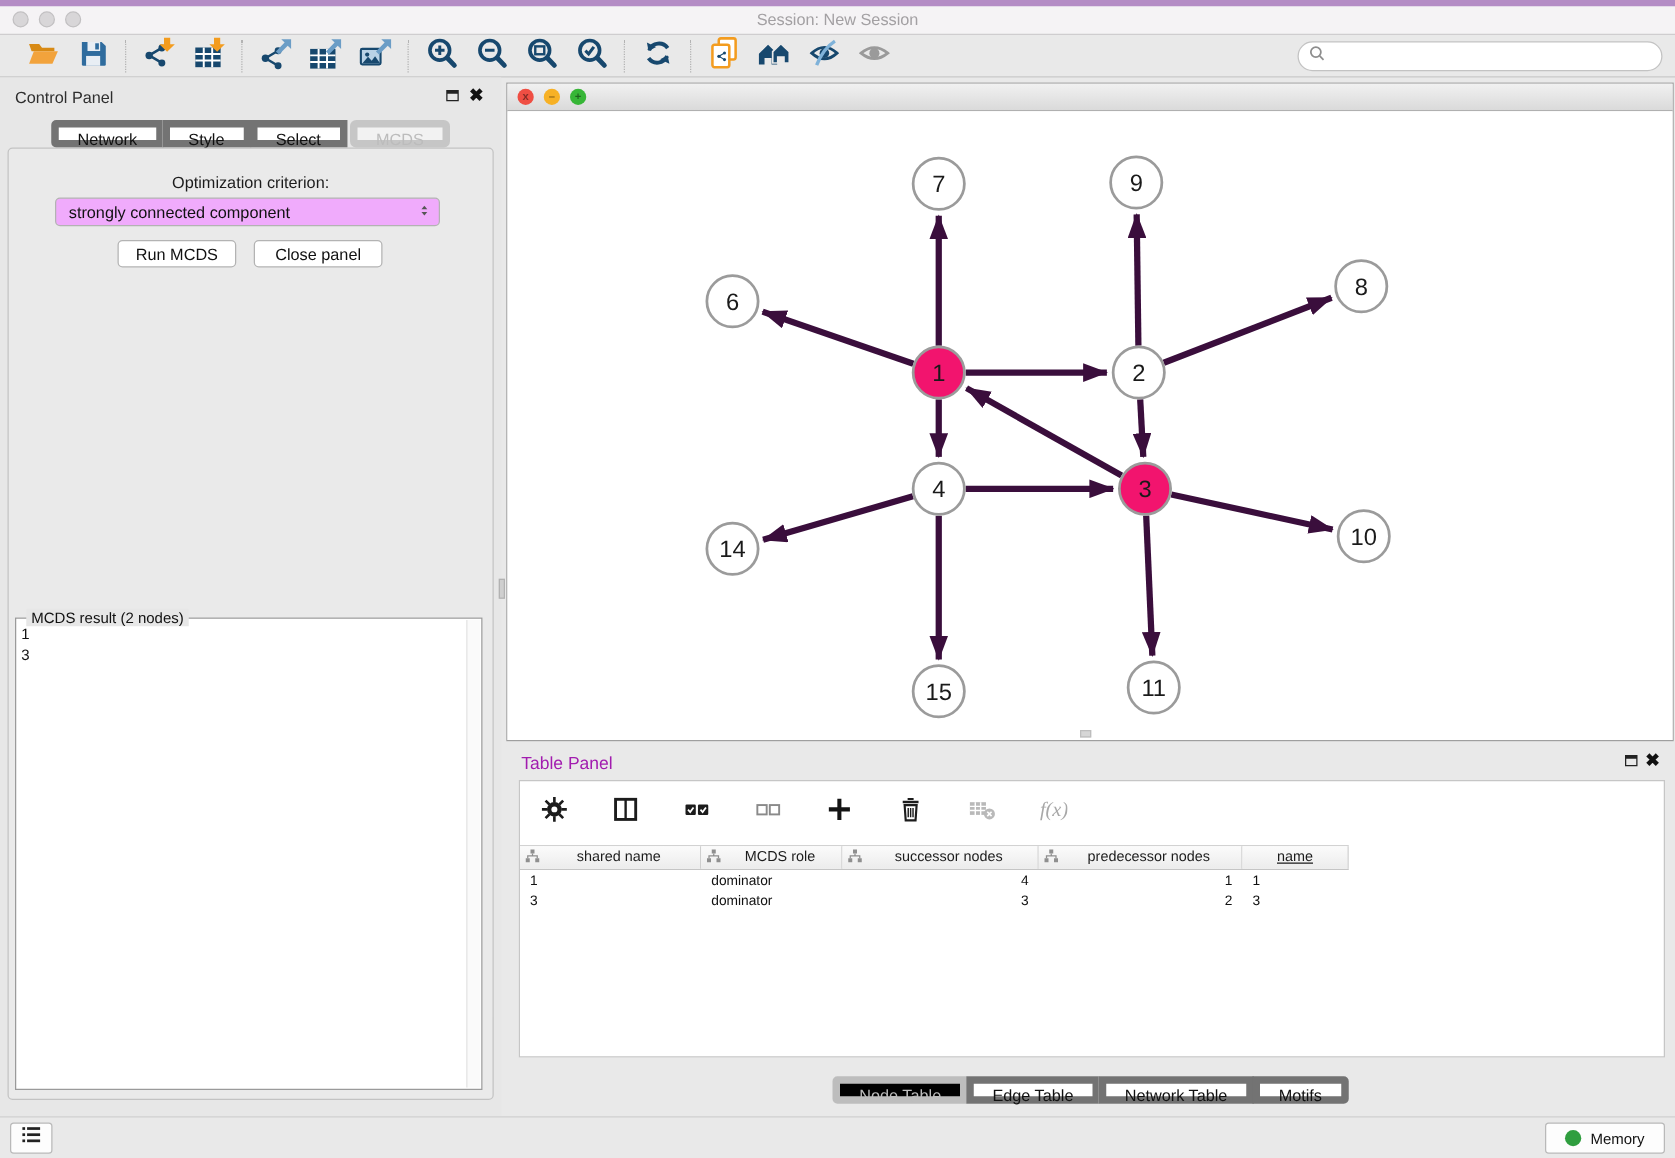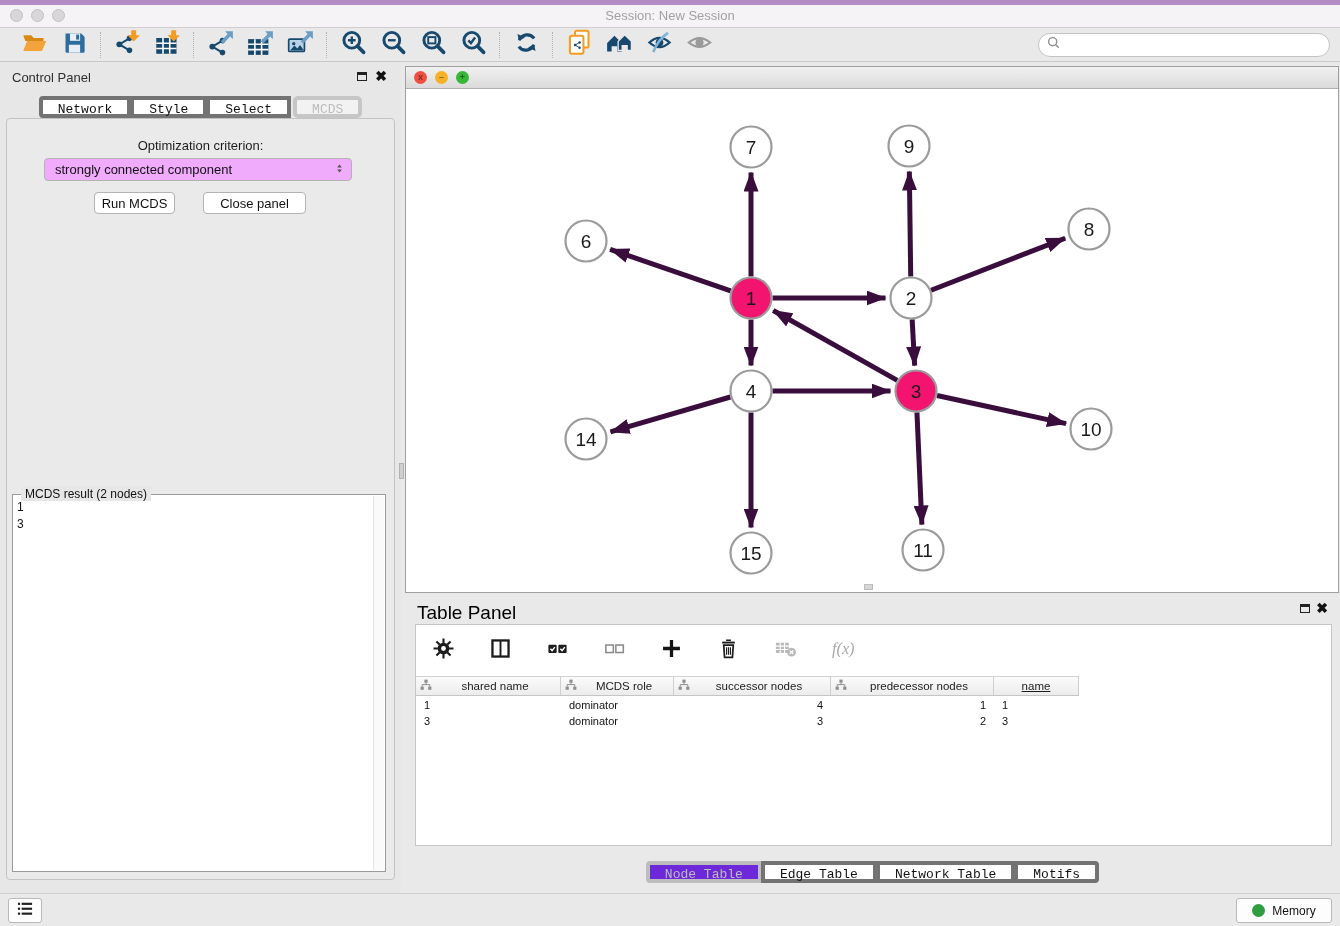--- a/index.html
+++ b/index.html
@@ -32,36 +32,36 @@
   .content { position:absolute; left:0; top:62px; width:1340px; height:831px; }
 
   
   .control-panel { position:absolute; left:0; top:0; width:401px; height:831px; background:#e7e7e7; }
   .panel-head { position:absolute; left:0; top:6px; width:100%; height:20px; }
   .panel-title { position:absolute; left:12px; top:2px; font-size:13px; color:#2e2e2e; }
   .float-ic { position:absolute; width:10px; height:9px; border:1.5px solid #222; border-top-width:3px; }
   .close-ic { position:absolute; font-size:14px; font-weight:bold; color:#111; line-height:10px; }
   .cp-float { right:34px; top:4px; } .cp-close { right:14px; top:3px; }
   .cp-tabs { position:absolute; left:0; top:34px; width:100%; display:flex; justify-content:center; }
-  .seg { height:22px; line-height:20px; padding:0 15px; background:#fff; border:4px solid #737373;
-    font-size:13px; color:#111; margin-left:-1px;font-family:Liberation Mono, monospace; }
+  .seg { height:22px; line-height:20px; padding:0 15px; background:#fff; border:6px solid #737373;
+    font-size:13px; color:#111; margin-left:-1px; }
   .seg:first-child { border-radius:4px 0 0 4px; margin-left:0; }
   .seg.last { border-radius:0 4px 4px 0; }
   .seg.active { border-radius:5px; background:#f2f2f2; border-color:#c6c6c6; color:#bcbcbc; margin-left:2px; }
   .cp-inner { position:absolute; left:6px; top:56px; width:389px; height:762px;
     background:#eaeaea; border:1px solid #c3c3c3; border-radius:4px; }
   .opt-label { position:absolute; left:0; top:76px; width:100%; text-align:center; font-size:13px; color:#1c1c1c; }
   .criterion { position:absolute; left:44px; top:96px; width:308px; height:23px; background:#f0abfc;
     border:1px solid #b3b3b3; border-radius:4px; display:flex; align-items:center; padding:0 6px 0 10px;
     font-size:13px; color:#111; }
   .criterion .grow { flex:1; }
   .cp-btn { position:absolute; height:22px; background:#fff; border:1px solid #b3b3b3; border-radius:4px;
     font-size:13px; color:#111; display:flex; align-items:center; justify-content:center;
     font-family:"Liberation Sans", sans-serif; }
-  .run-btn { left:94px; top:130px; width:81px; }
+  .run-btn { left:94px; top:130px; width:95px; }
   .closep-btn { left:203px; top:130px; width:103px; }
   .result-box { position:absolute; left:12px; top:432px; width:374px; height:378px;
     border:1px solid #9a9a9a; background:#fff; }
   .result-label { position:absolute; left:8px; top:-8px; background:#e7e7e7; padding:0 4px;
     font-size:12px; color:#111; }
   .result-lines { position:absolute; left:4px; top:4px; right:14px; font-size:12px; color:#111; line-height:17px; }
   .result-scroll { position:absolute; right:1px; top:1px; bottom:1px; width:11px;
     background:#fafafa; border-left:1px solid #e4e4e4; }
 
   
@@ -74,40 +74,40 @@
     justify-content:center; font-size:9px; font-weight:bold; color:rgba(0,0,0,.45); line-height:1; }
   .nw-title { position:absolute; left:0; right:0; top:3px; text-align:center; font-size:13px; color:#222; }
   .nw-canvas { position:absolute; left:0; top:22px; width:932px; height:503px; background:#fff; }
   .nw-hthumb { position:absolute; left:458px; bottom:2px; width:9px; height:6px;
     background:#d6d6d6; border:1px solid #bdbdbd; }
   .v-thumb { position:absolute; left:399px; top:401px; width:5px; height:16px;
     background:#cfcfcf; border:1px solid #b2b2b2; }
 
   
   .table-panel { position:absolute; left:405px; top:535px; width:935px; height:296px; background:#e9e9e9; }
-  .tp-title { position:absolute; left:12px; top:5px; font-size:19px; color:#000000; }
+  .tp-title { position:absolute; left:12px; top:5px; font-size:14px; color:#a21caf; }
   .tp-float { right:30px; top:7px; } .tp-close { right:12px; top:6px; }
   .tp-box { position:absolute; left:10px; top:27px; width:917px; height:222px;
     background:#fff; border:1px solid #c6c6c6; }
   .tp-toolbar { position:absolute; left:0; top:0; width:100%; height:50px; display:flex;
     align-items:center; gap:31px; padding-left:14px; }
   .tp-tbtn { width:26px; height:26px; display:flex; align-items:center; justify-content:center; }
   .tp-tbtn svg { width:23px; height:23px; }
   .thead { position:absolute; left:0; top:51px; height:20px; display:flex;
     border-top:1px solid #d2d2d2; border-bottom:1px solid #c5c5c5; }
   .th { background:linear-gradient(#fbfbfb,#ececec); border-right:1px solid #cfcfcf;
     display:flex; align-items:center; font-size:11.5px; color:#1c1c1c; padding:0 4px; }
   .th svg { width:12px; height:12px; margin-right:2px; flex:0 0 auto; }
   .th .lbl { flex:1; text-align:center; }
   .trow { position:absolute; left:0; display:flex; height:16px; }
   .td { font-size:11px; color:#111; padding:0 8px; display:flex; align-items:center; }
   .td.right { justify-content:flex-end; }
   .tp-tabs { position:absolute; left:0; top:264px; width:100%; display:flex; justify-content:center; }
   .tp-tabs .seg { font-size:13px; height:22px; line-height:20px; }
-  .tp-tabs .seg.tactive { background:#6d28d9; color:#bdbdbd; border-color:#bdbdbd;
+  .tp-tabs .seg.tactive { background:#000000; color:#bdbdbd; border-color:#bdbdbd;
     border-radius:4px 0 0 4px; margin-left:0; }
 
   
   .statusbar { position:absolute; left:0; top:893px; width:1340px; height:33px;
     background:#e9e9e9; border-top:1px solid #cfcfcf; }
   .sb-left { position:absolute; left:8px; top:4px; width:34px; height:25px; background:#fdfdfd;
     border:1px solid #b9b9b9; border-radius:3px; display:flex; align-items:center; justify-content:center; }
   .sb-left svg { width:20px; height:20px; }
   .memory-btn { position:absolute; right:8px; top:4px; width:96px; height:25px; background:#fdfdfd;
     border:1px solid #b9b9b9; border-radius:3px; display:flex; align-items:center;

